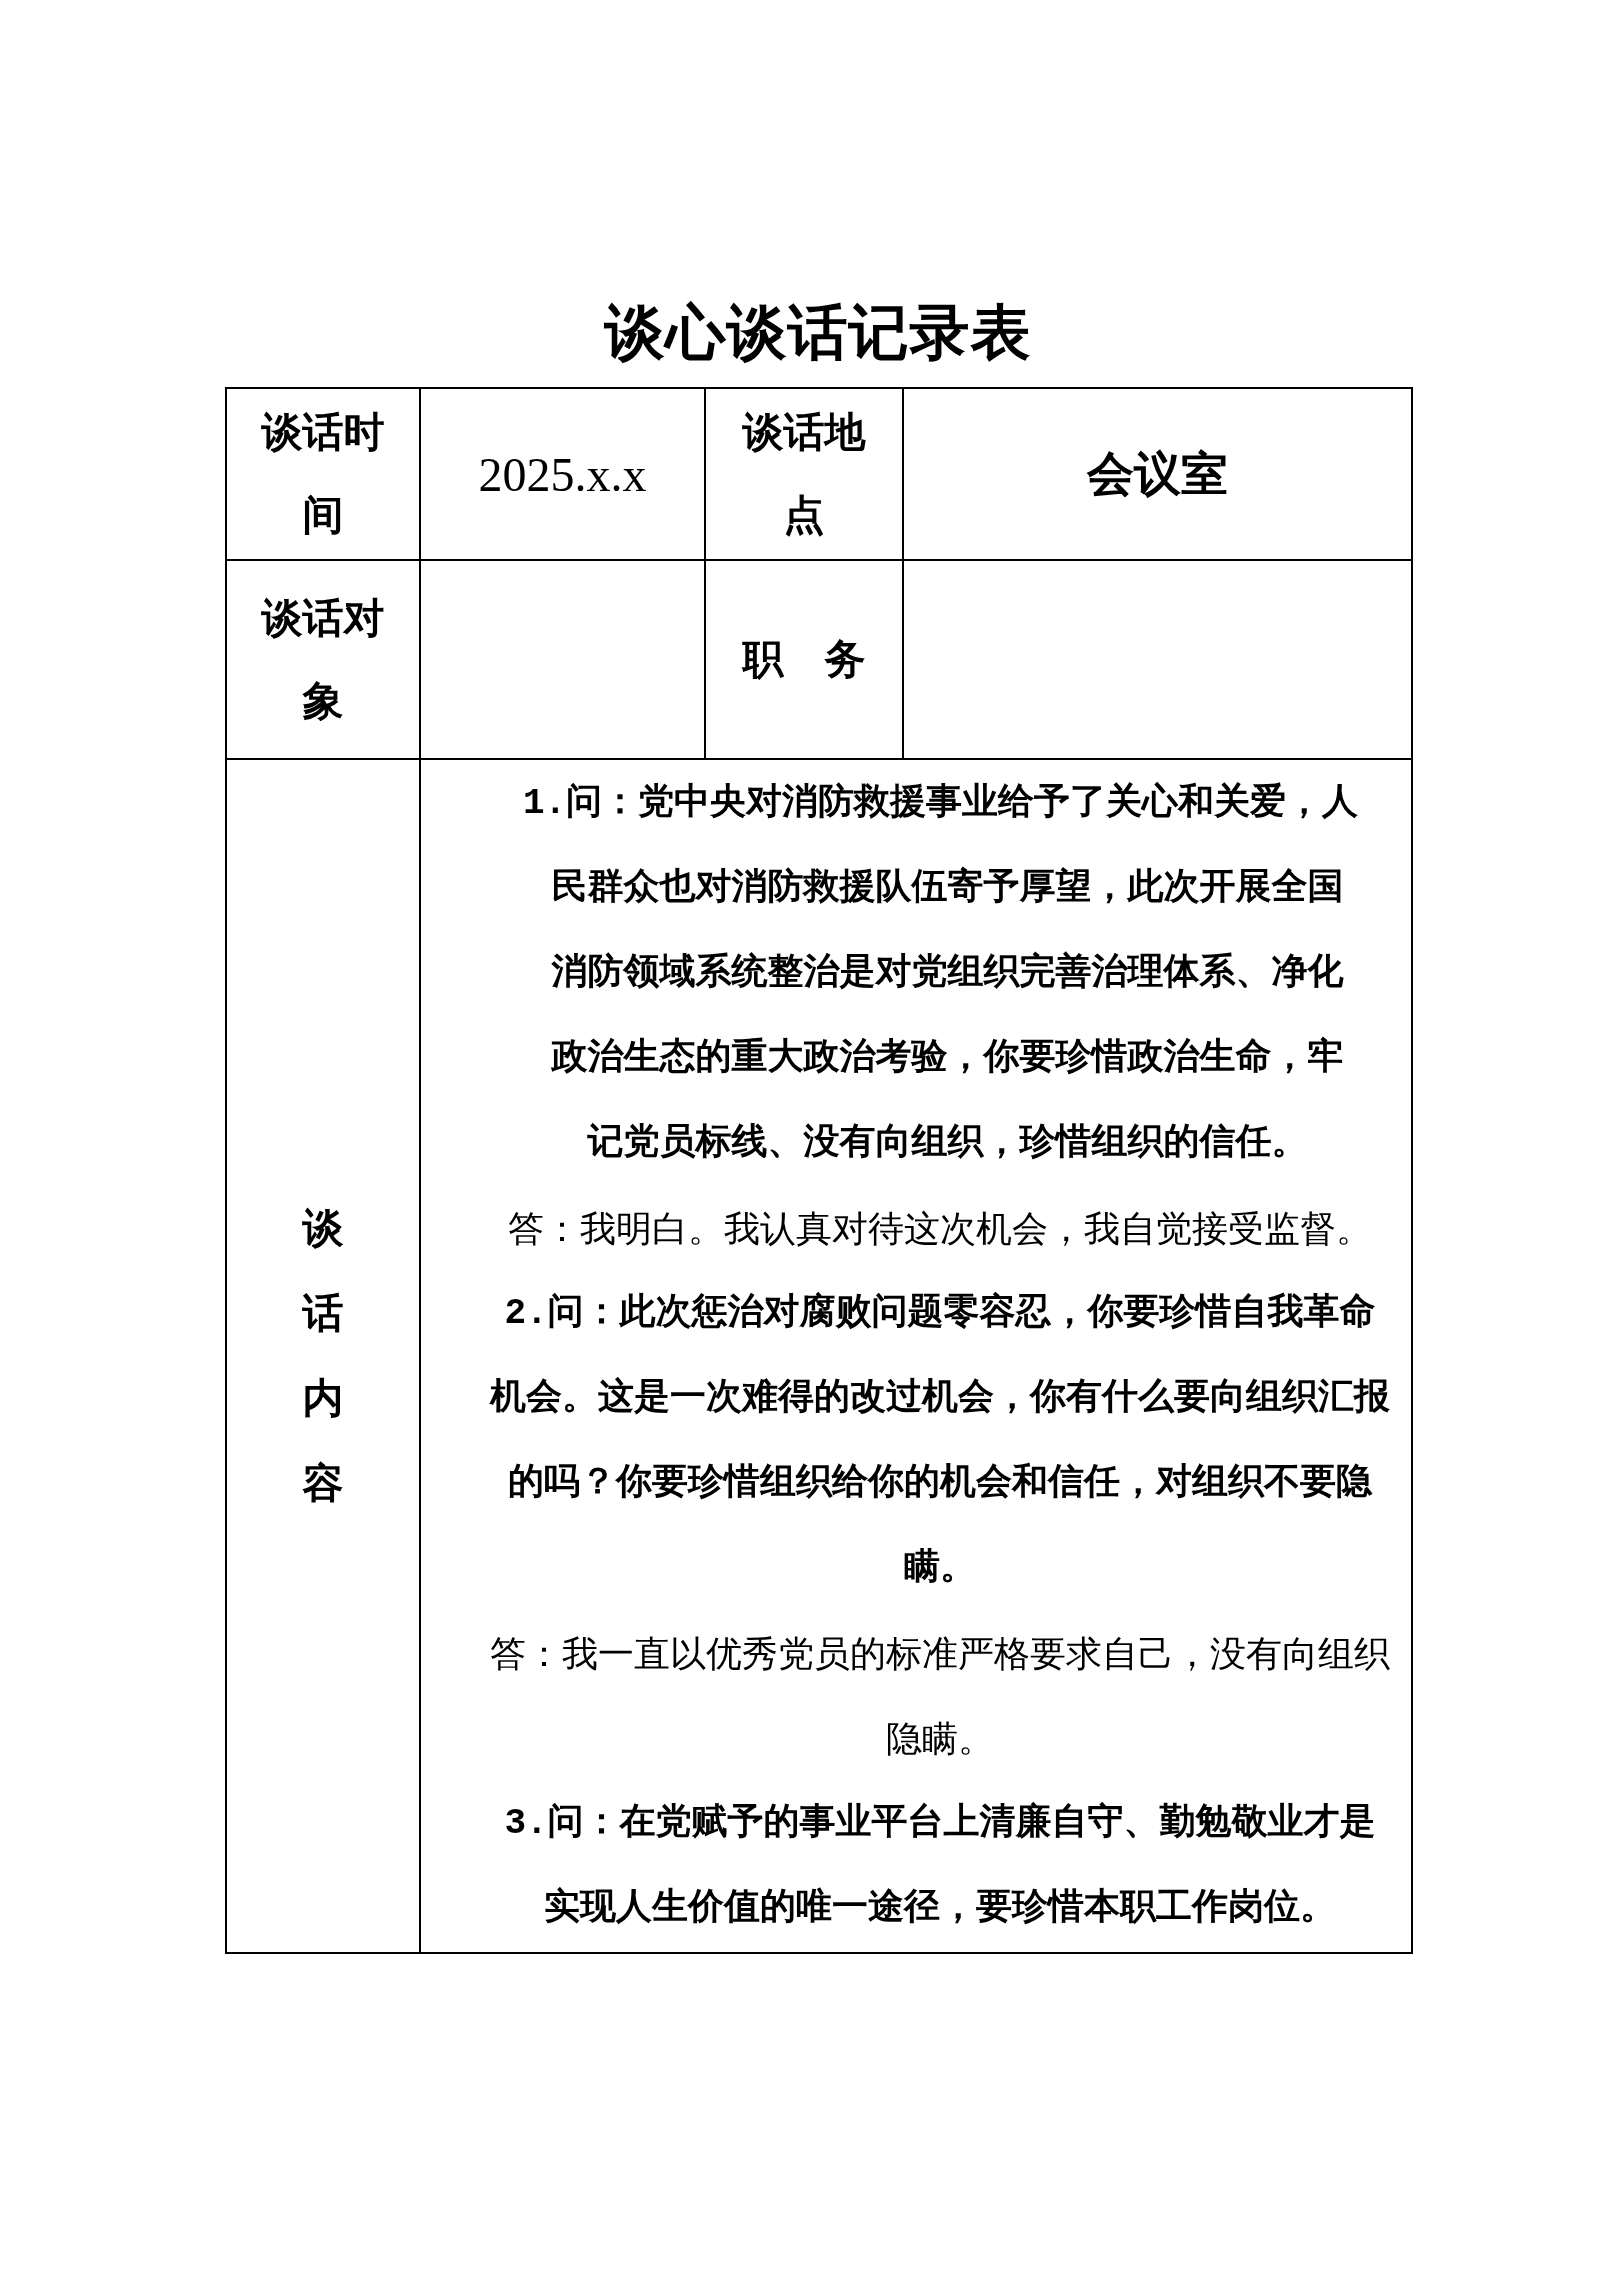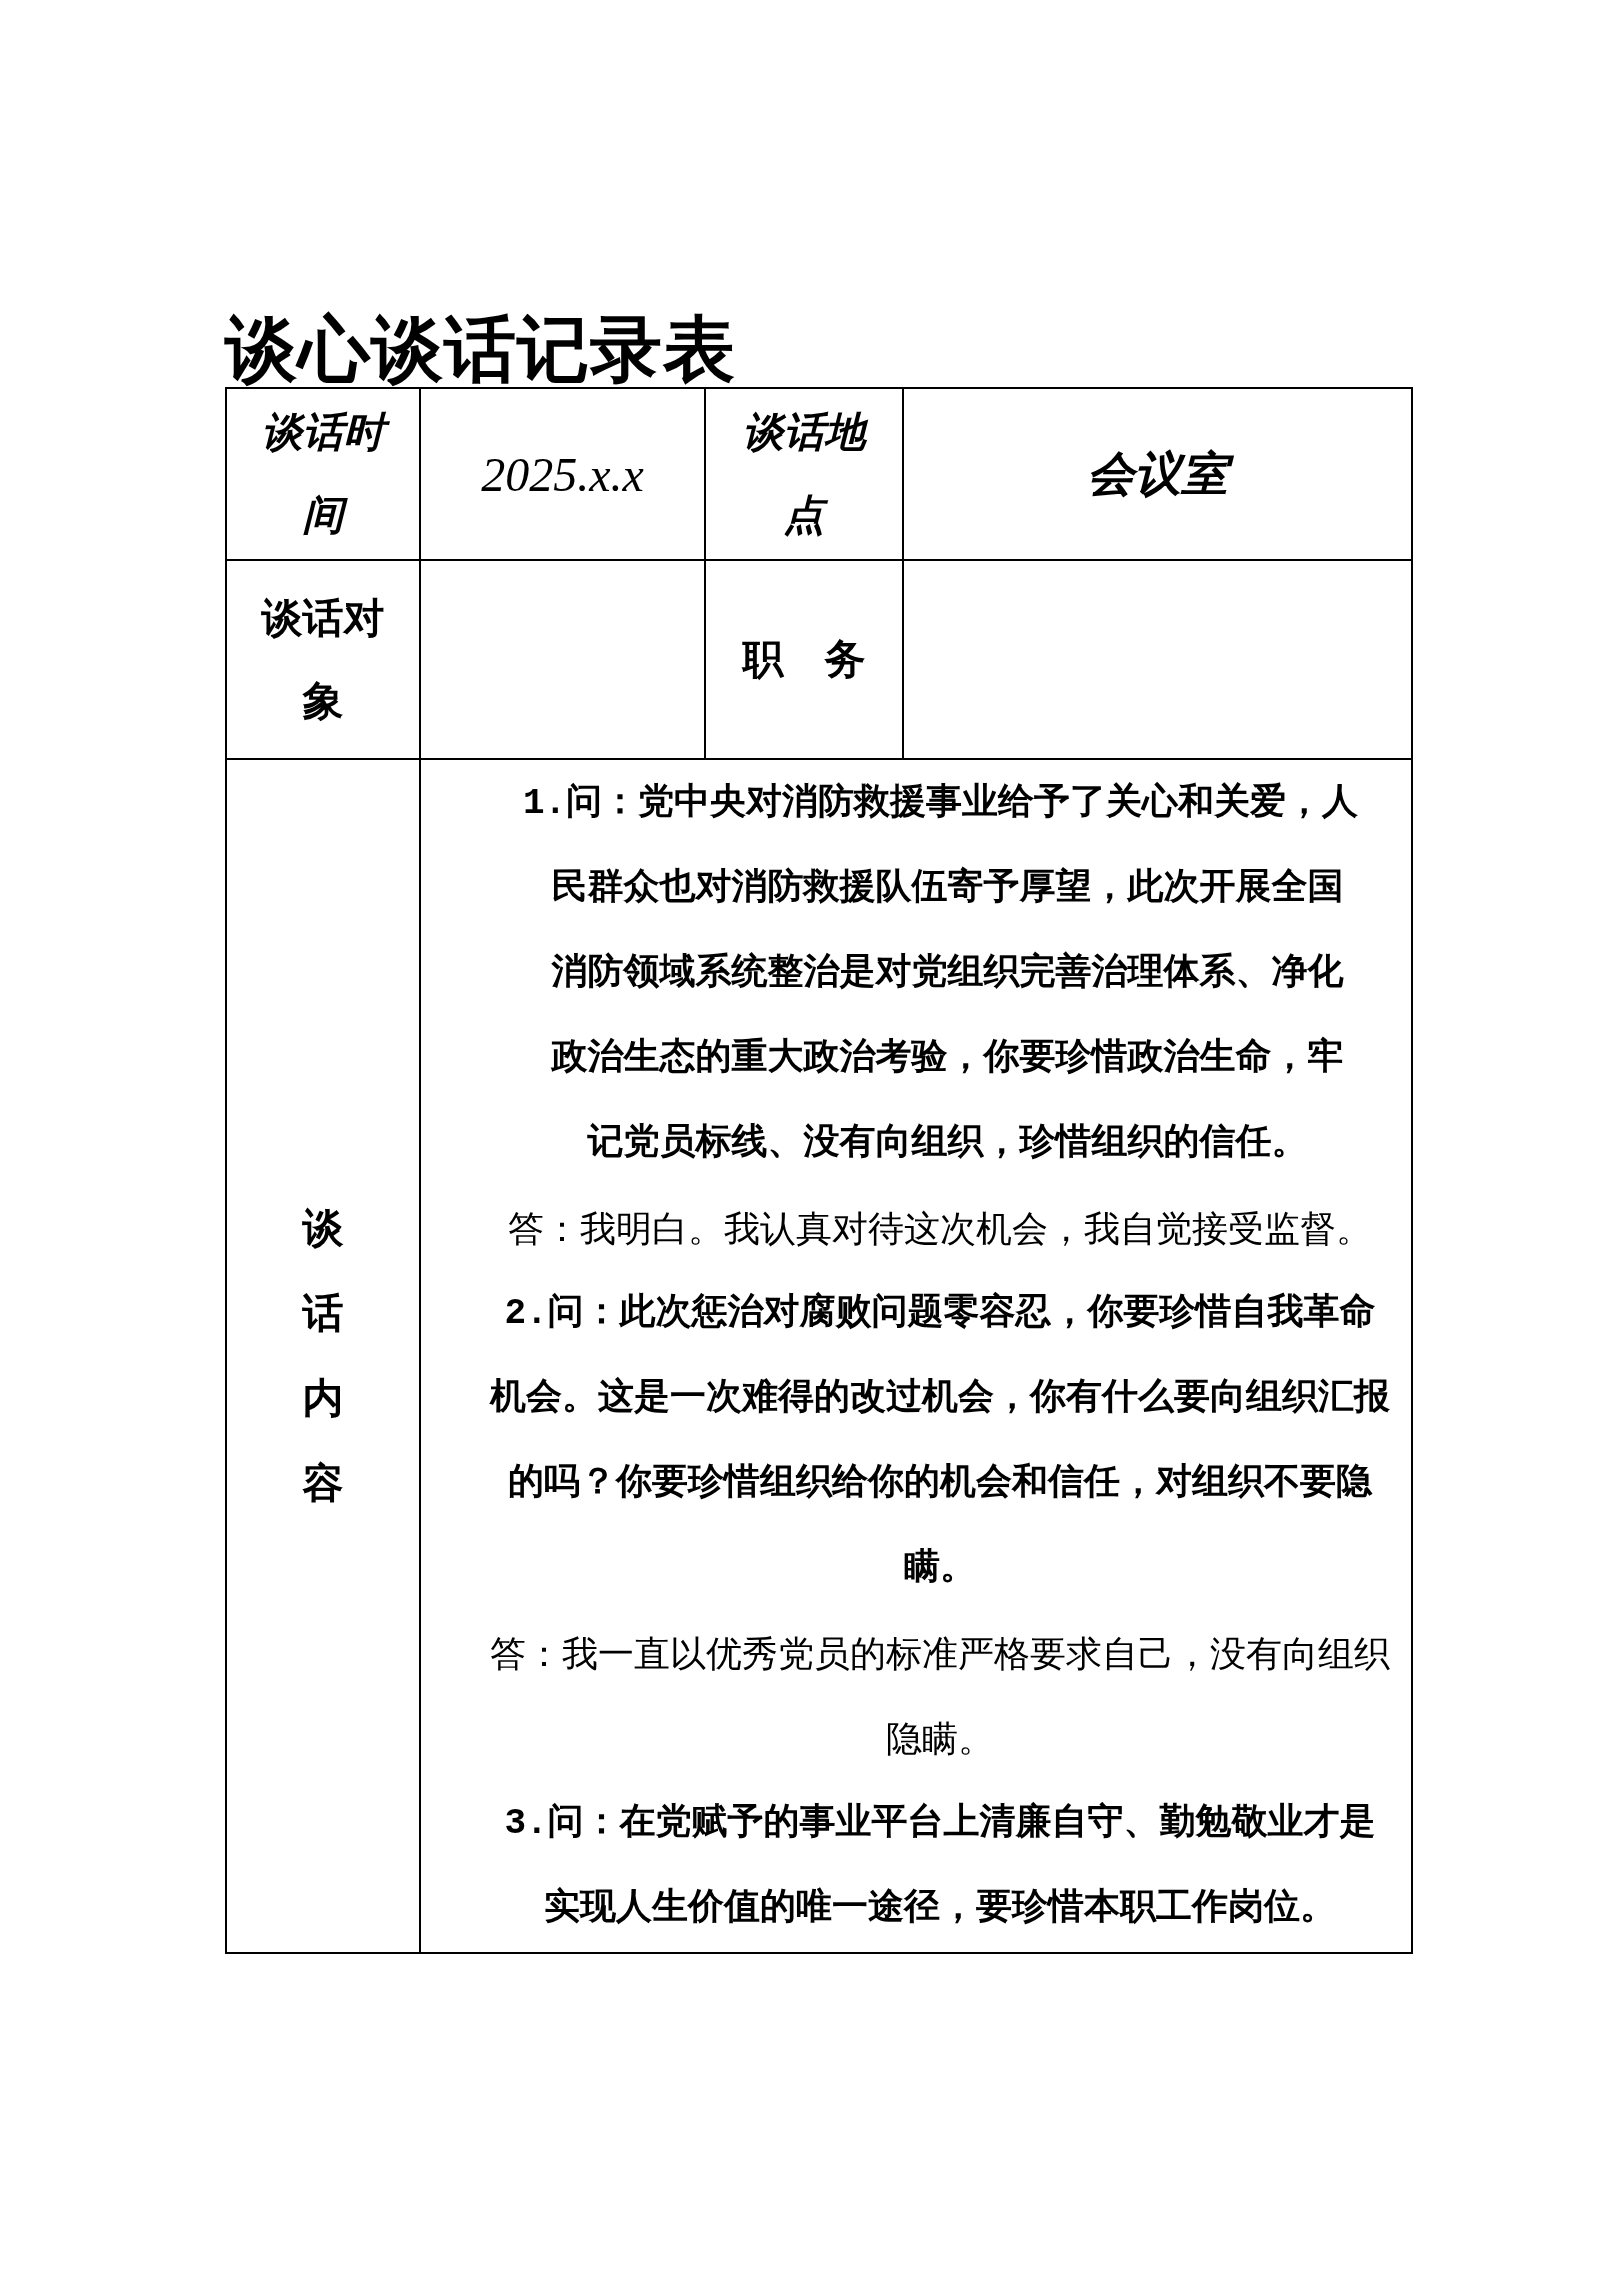--- a/index.html
+++ b/index.html
@@ -8,25 +8,26 @@
     width: 1620px;
     height: 2293px;
     background: #ffffff;
     font-family: "Liberation Sans", sans-serif;
     color: #000;
     overflow: hidden;
   }
   .doc-title {
     position: absolute;
     left: 225px;
-    top: 310px;
+    top: 294px;
     width: 1186px;
     height: 78px;
     line-height: 78px;
-    font-size: 72px;
+    text-align: center;
+    font-size: 60px;
     font-weight: 700;
     letter-spacing: 1px;
     white-space: nowrap;
   }
   table.form {
     position: absolute;
     left: 225px;
     top: 387px;
     width: 1186px;
     border-collapse: collapse;
@@ -87,21 +88,21 @@
   <div class="doc-title">谈心谈话记录表</div>
 
   <table class="form">
     <colgroup>
       <col style="width:194px">
       <col style="width:285px">
       <col style="width:198px">
       <col style="width:509px">
     </colgroup>
     <tbody>
-      <tr style="height:172px;font-style:italic;">
+      <tr style="height:172px;">
         <td class="lbl">谈话时
 间</td>
         <td class="val-serif">2025.x.x</td>
         <td class="lbl">谈话地
 点</td>
         <td class="val-bold">会议室</td>
       </tr>
       <tr style="height:199px;">
         <td class="lbl">谈话对
 象</td>

